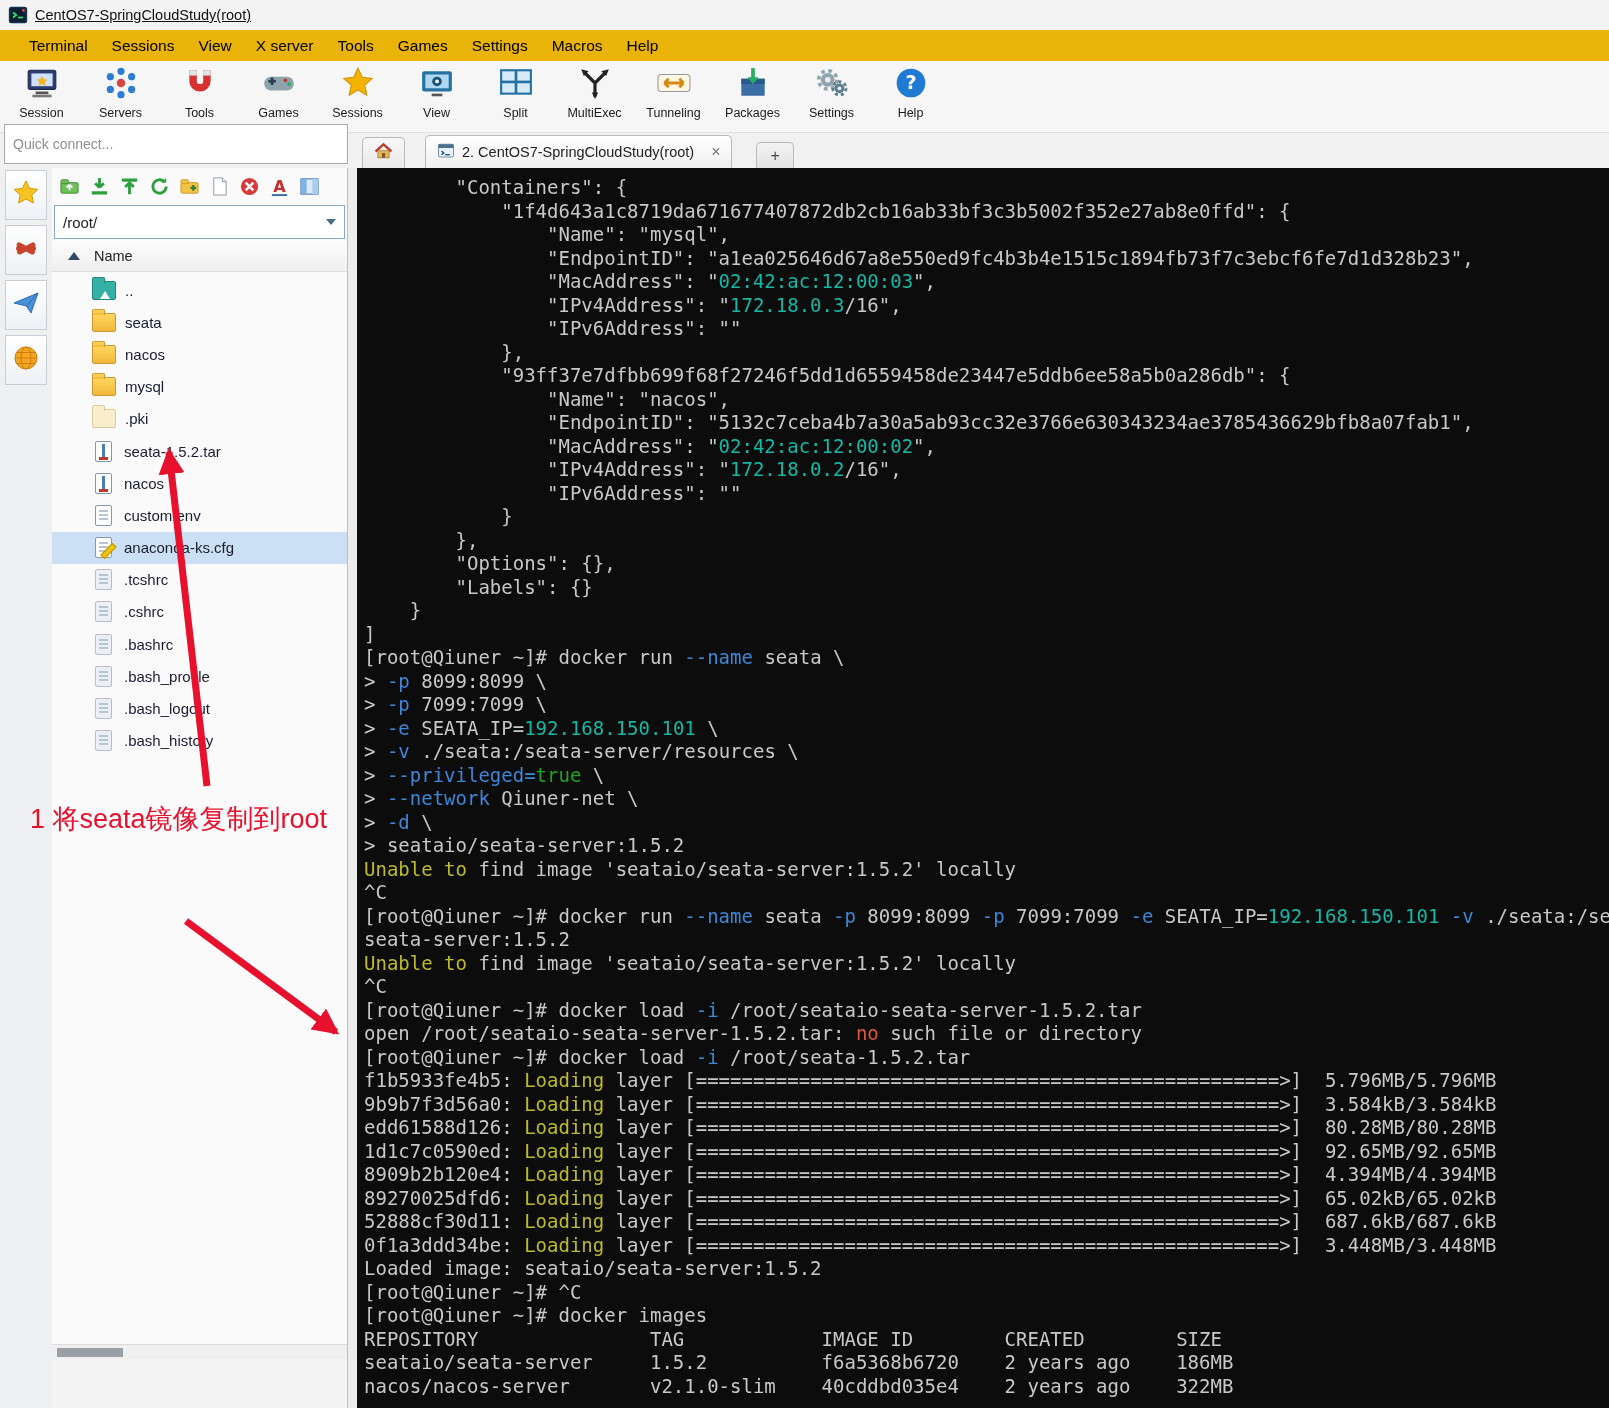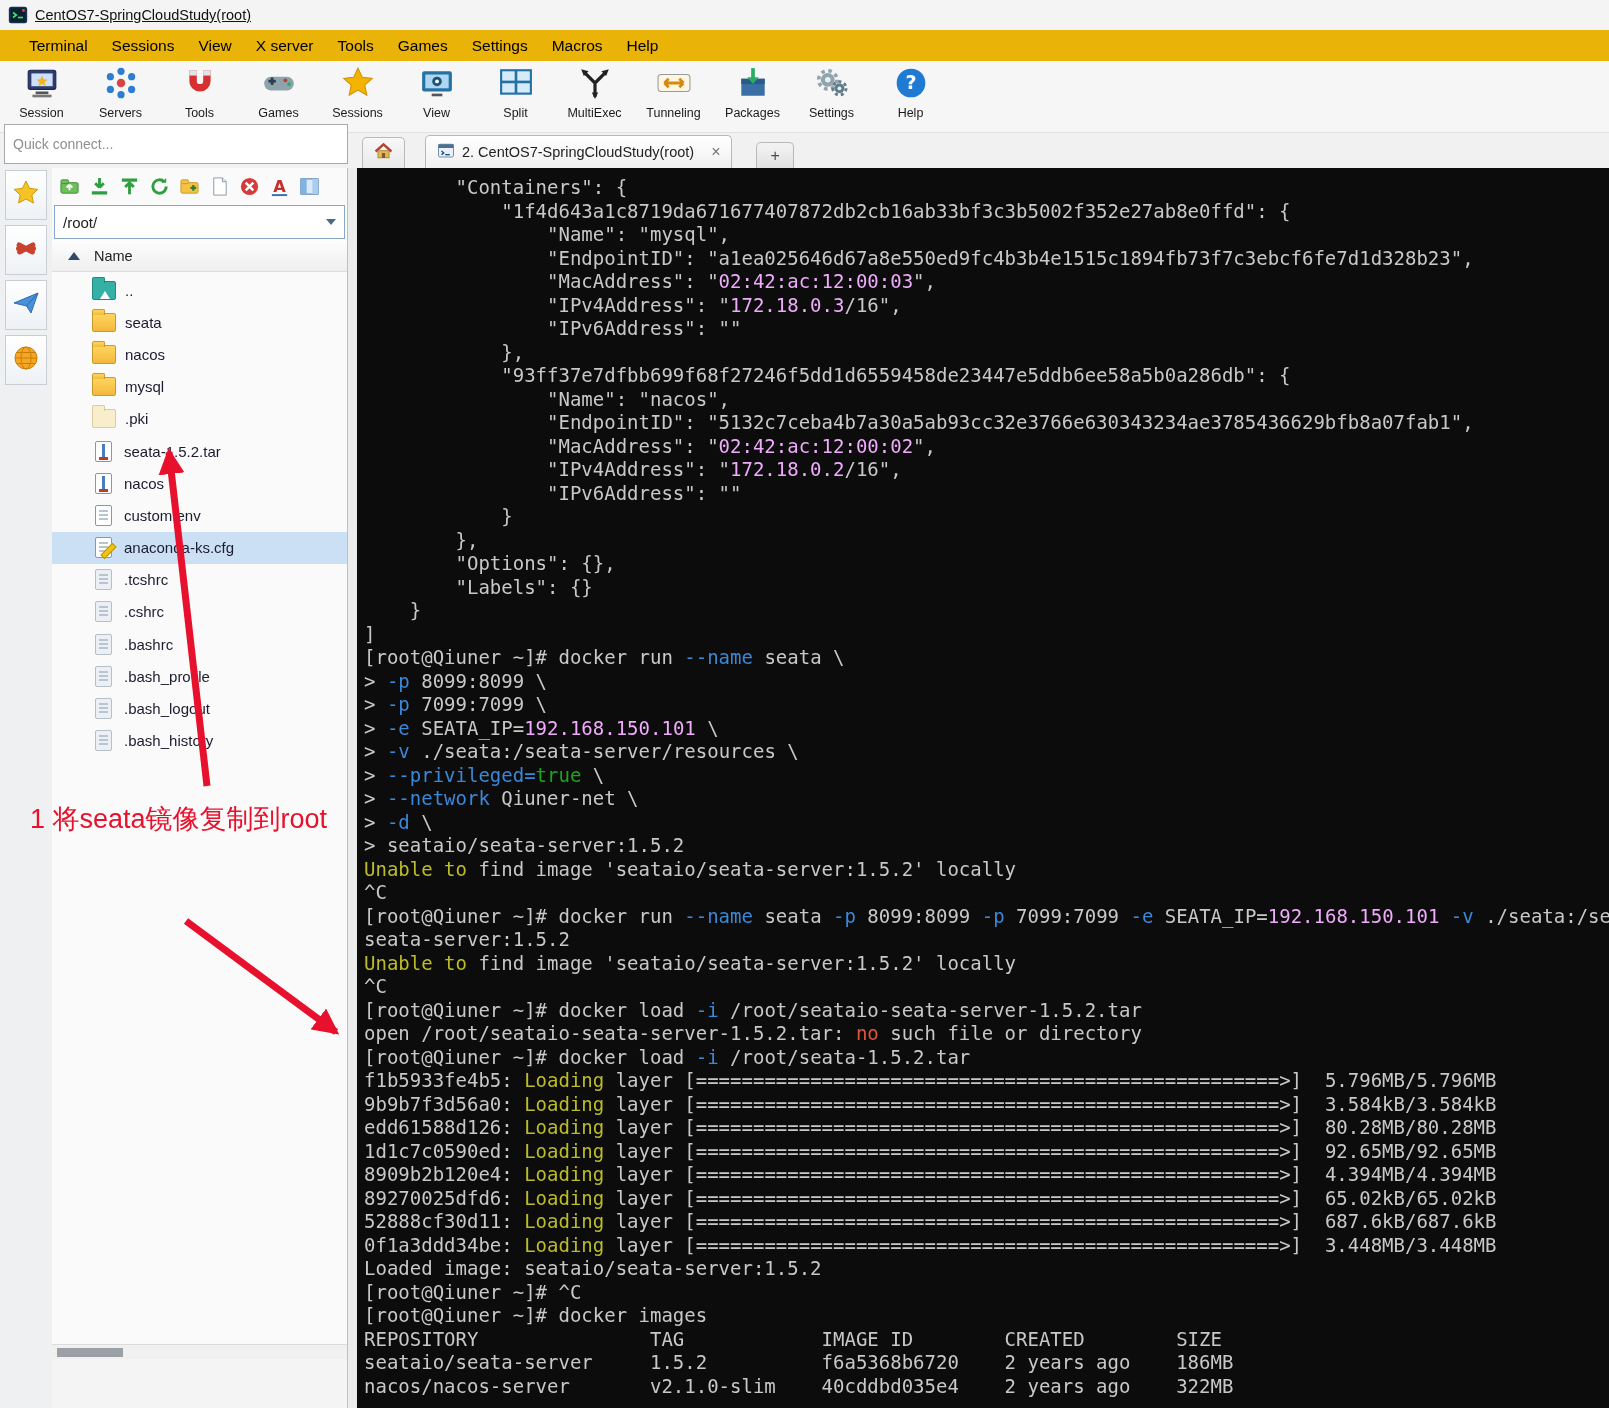--- a/index.html
+++ b/index.html
@@ -64,21 +64,21 @@
   .hscroll { height:15px; background:#f0f0f0; border-top:1px solid #dcdcdc; position:relative; flex:none; }
   .hthumb { position:absolute; left:5px; top:3px; width:66px; height:9px; background:#9aa0a6; }
   .fpgap { height:47px; flex:none; background:#f4f4f4; }
   .fpfooter { height:30px; display:flex; align-items:center; gap:9px; padding-left:34px; font-size:15px; font-weight:bold; color:#1d1d1d; background:#f4f4f4; flex:none; }
 
   .panelgap { width:9px; background:#ececec; flex:none; }
 
   
   .terminal { flex:1; background:#0c0c0c; padding:8px 0 0 7px; overflow:hidden; font-family:"DejaVu Sans Mono", monospace; font-size:19px; line-height:23.5px; color:#c8c8c8; }
   .tline { white-space:pre; }
-  .c-mag { color:#f0abfc; }
+  .c-mag { color:#14b8a6; }
   .c-blu { color:#3b87d8; }
   .c-yel { color:#bcbc28; }
   .c-red { color:#dd5740; }
   .c-grn { color:#1ca51c; }
 
   
   .anno-text { position:absolute; left:30px; top:801px; font-size:27px; color:#e8112d; z-index:99; pointer-events:none; }
   .anno-svg { position:absolute; left:0; top:0; z-index:98; pointer-events:none; }
 </style>
 </head>

